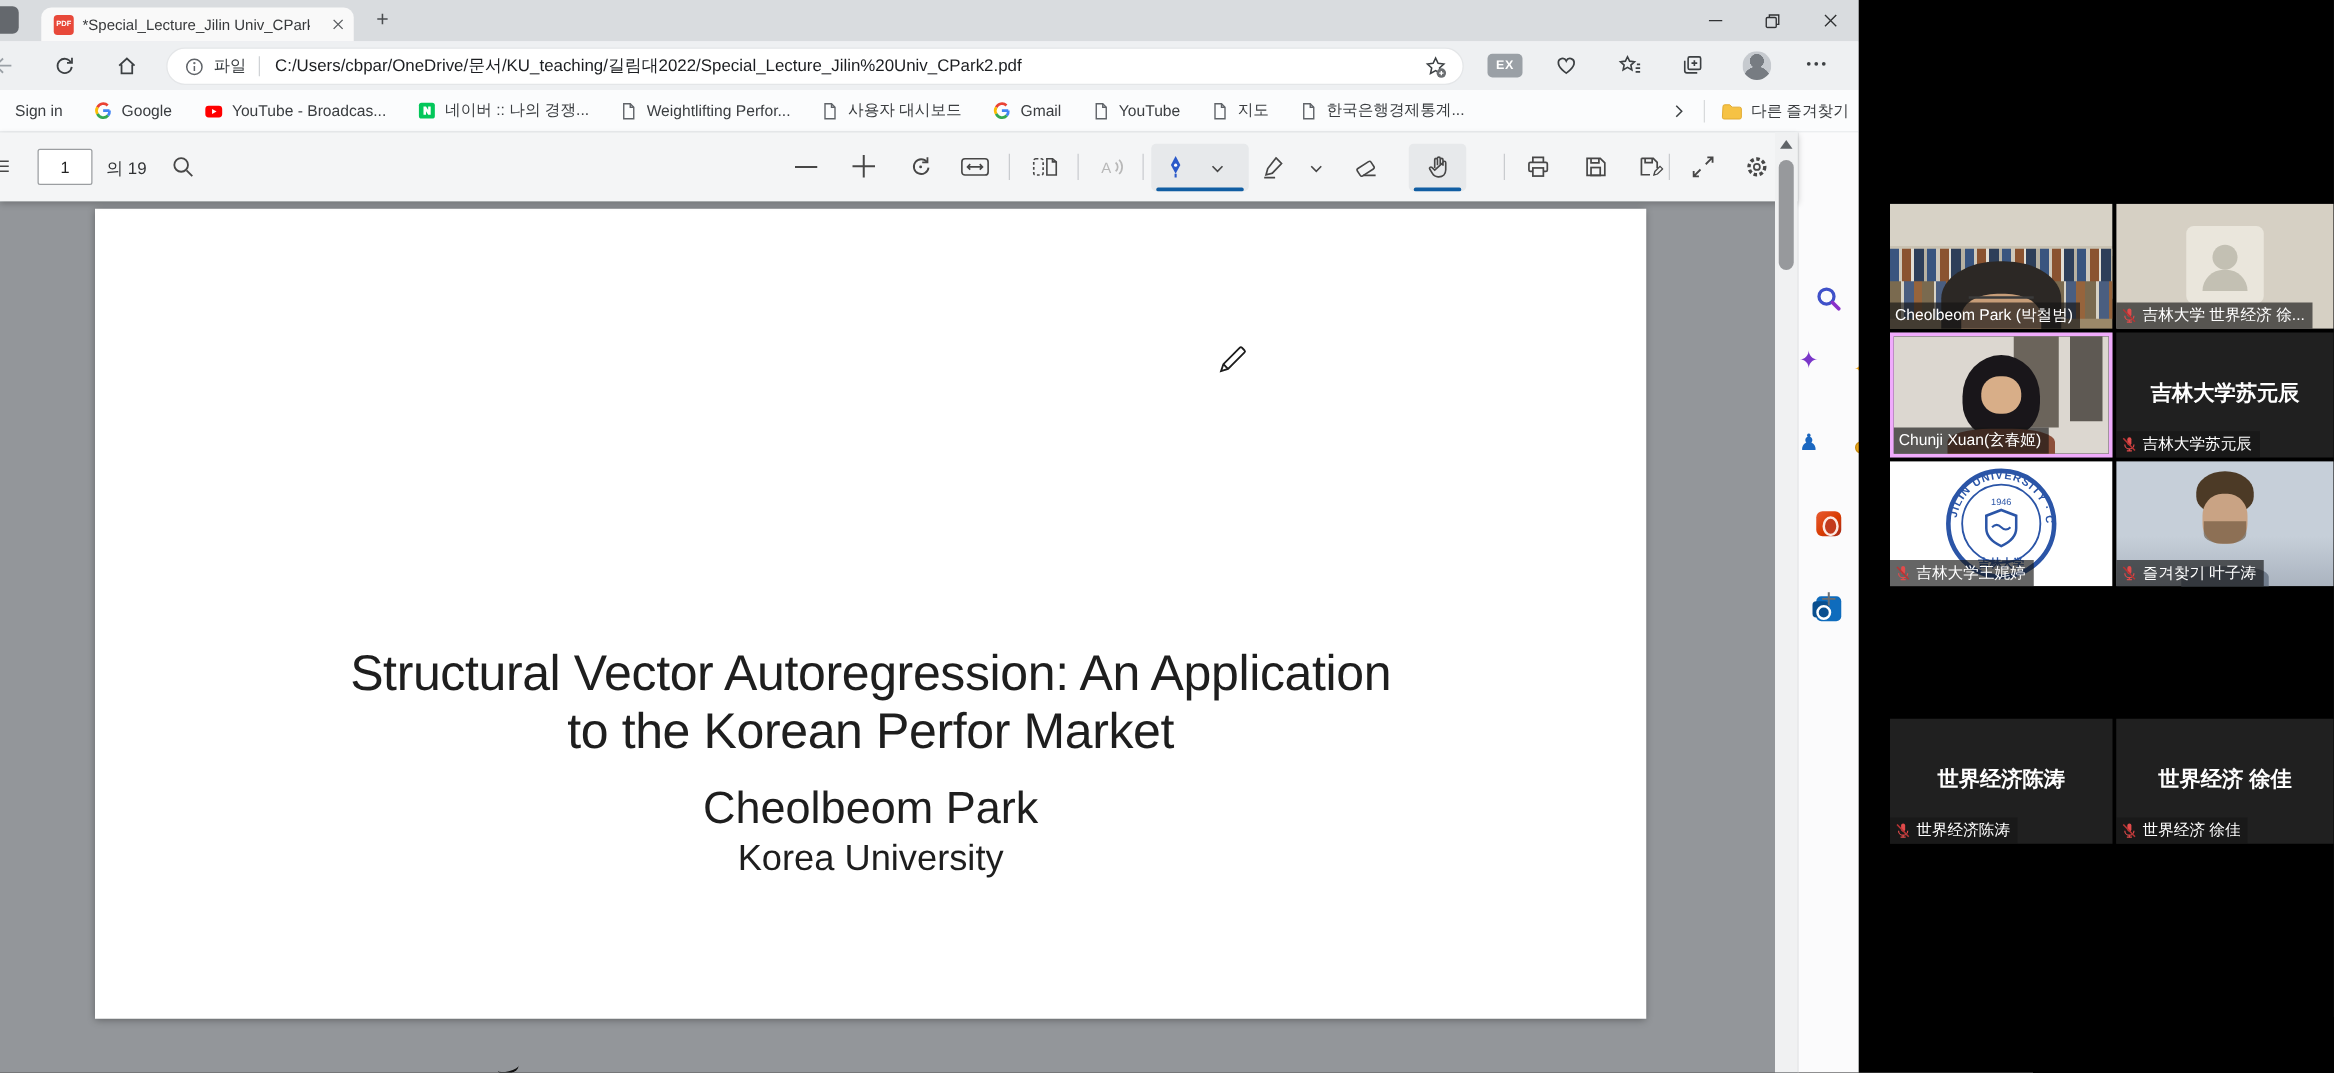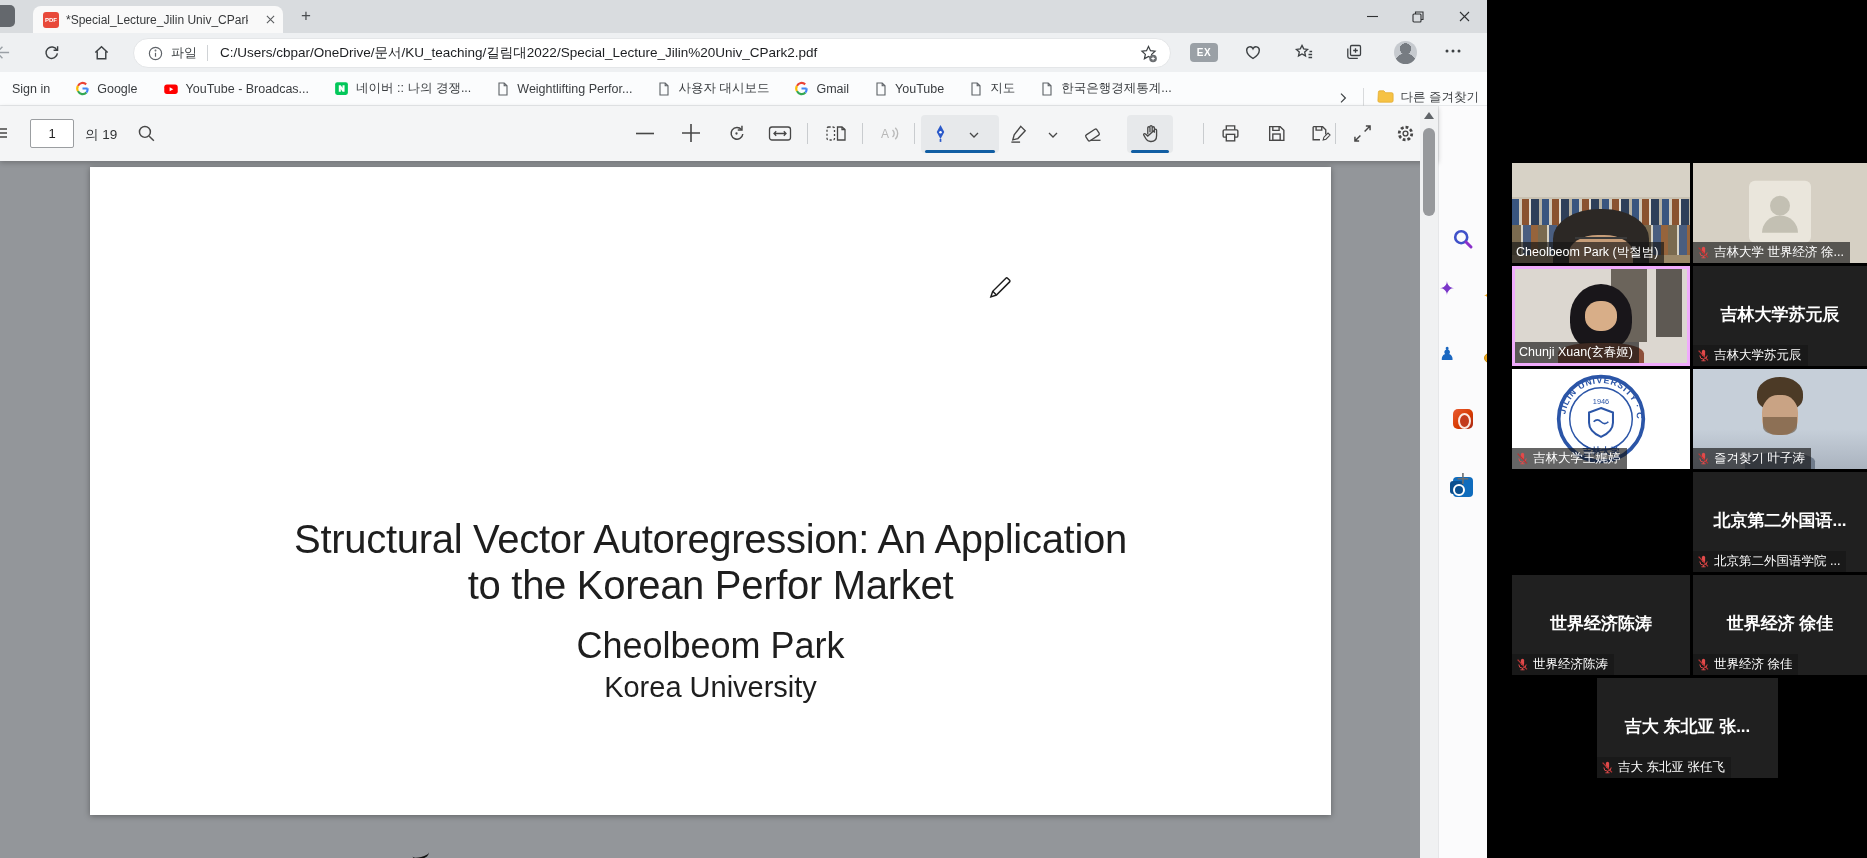--- a/index.html
+++ b/index.html
@@ -37,39 +37,39 @@
   .abicon { position:absolute; top:9px; }
   .avatar { position:absolute; left:1394px; top:8px; width:23px; height:23px; border-radius:50%;
     background: radial-gradient(circle at 50% 34%, #777c82 0 29%, rgba(0,0,0,0) 30%),
                 radial-gradient(circle at 50% 102%, #777c82 0 42%, rgba(0,0,0,0) 43%), #c6cacf; }
 
   
   .bmbar { position:absolute; left:0; top:72px; width:1487px; height:34px; background:#fbfcfd;
     border-bottom:1px solid #e7e9eb; display:flex; align-items:center; padding-left:12px; }
   .bmitem { display:flex; align-items:center; margin-right:24px; font-size:12.5px; color:#3a3d40; white-space:nowrap; }
   .bmitem svg, .bmitem .navericon { margin-right:6px; }
-  .bmright { position:absolute; right:8px; top:0; height:34px; display:flex; align-items:flex-end; }
+  .bmright { position:absolute; right:8px; top:0; height:34px; display:flex; align-items:center;font-family:Liberation Serif, serif; }
   .bmdiv { width:1px; height:18px; background:#d8dadc; margin:0 12px; }
   .bmfolderlbl { font-size:12.5px; color:#3a3d40; margin-left:6px; white-space:nowrap; }
 
   
   .pdftb { position:absolute; left:0; top:106px; width:1438px; height:55px; background:#f4f5f6;
     box-shadow:0 2px 5px rgba(0,0,0,.22); z-index:3; }
   .menu-frag { position:absolute; left:-6px; top:20px; }
   .pagebox { position:absolute; left:30px; top:13px; width:44px; height:29px; background:#fff; border:1px solid #9b9ea1;
     border-radius:2px; text-align:center; line-height:27px; font-size:13px; color:#222; }
   .pagecount { position:absolute; left:85px; top:20px; font-size:13.5px; color:#303234; }
   .tbico { position:absolute; top:17px; }
   .tbdiv { position:absolute; top:17px; width:1px; height:21px; background:#c9cccf; }
   .toolgrp { position:absolute; top:9px; height:38px; background:#e7e9eb; border-radius:4px; }
   .toolgrp::after { content:""; position:absolute; left:4px; right:4px; bottom:0; height:3px; background:#115ea3; border-radius:2px; }
 
   
   .content { position:absolute; left:0; top:161px; width:1438px; height:697px; background:#93969a; }
-  .page { position:absolute; left:90px; top:6px; width:1241px; height:648px; background:#fff; box-shadow:0 1px 6px rgba(0,0,0,.35); }
+  .page { position:absolute; left:76px; top:6px; width:1241px; height:648px; background:#fff; box-shadow:0 1px 6px rgba(0,0,0,.35); }
   .slide-title { position:absolute; left:0; top:349px; width:100%; text-align:center; font-size:40px; color:#1e1e1e;
     line-height:46px; letter-spacing:-0.3px; }
   .slide-author { position:absolute; left:0; top:458px; width:100%; text-align:center; font-size:36px; color:#1e1e1e; }
   .slide-affil { position:absolute; left:0; top:504px; width:100%; text-align:center; font-size:29px; color:#1e1e1e; }
   .pencil-cursor { position:absolute; left:895px; top:108px; }
   .ink-mark { position:absolute; left:322px; top:683px; width:17px; height:9px; border-bottom:2.5px solid #111;
     border-radius:0 0 60% 60%; transform:rotate(-14deg); }
   .pdfscroll { position:absolute; left:1420px; top:106px; width:18px; height:752px; background:#f0f1f2; z-index:4; }
   .scrollarrow { position:absolute; left:4px; top:6px; width:0; height:0; border-left:5px solid transparent;
     border-right:5px solid transparent; border-bottom:7px solid #606468; }
@@ -595,68 +595,42 @@
           <rect x="6" y="1" width="4" height="8" rx="2" fill="#e14b4b"></rect>
           <path d="M3.5 8a4.5 4.5 0 0 0 9 0" fill="none" stroke="#e14b4b" stroke-width="1.2"></path>
           <line x1="8" y1="12.5" x2="8" y2="14.5" stroke="#e14b4b" stroke-width="1.2"></line>
           <line x1="5.5" y1="14.5" x2="10.5" y2="14.5" stroke="#e14b4b" stroke-width="1.2"></line>
           <line x1="2" y1="2" x2="13.5" y2="14" stroke="#b73434" stroke-width="1.6"></line>
           </svg>
         <span>즐겨찾기 叶子涛</span>
       </div>
     </div>
 
-    <div class="tile c2" style="top:472px">
-      <div class="tile-center">北京第二外国语...</div>
+
+    <div class="tile c1" style="top:575px">
+      <div class="tile-center">世界经济陈涛</div>
       <div class="plabel">
         <svg width="13" height="13" viewBox="0 0 16 16">
           <rect x="6" y="1" width="4" height="8" rx="2" fill="#e14b4b"></rect>
           <path d="M3.5 8a4.5 4.5 0 0 0 9 0" fill="none" stroke="#e14b4b" stroke-width="1.2"></path>
           <line x1="8" y1="12.5" x2="8" y2="14.5" stroke="#e14b4b" stroke-width="1.2"></line>
           <line x1="5.5" y1="14.5" x2="10.5" y2="14.5" stroke="#e14b4b" stroke-width="1.2"></line>
           <line x1="2" y1="2" x2="13.5" y2="14" stroke="#b73434" stroke-width="1.6"></line>
           </svg>
-        <span>北京第二外国语学院 ...</span>
-      </div>
-    </div>
-
-    <div class="tile c1" style="top:575px">
-      <div class="tile-center">世界经济陈涛</div>
+        <span>世界经济陈涛</span>
+      </div>
+    </div>
+    <div class="tile c2" style="top:575px">
+      <div class="tile-center">世界经济 徐佳</div>
       <div class="plabel">
         <svg width="13" height="13" viewBox="0 0 16 16">
           <rect x="6" y="1" width="4" height="8" rx="2" fill="#e14b4b"></rect>
           <path d="M3.5 8a4.5 4.5 0 0 0 9 0" fill="none" stroke="#e14b4b" stroke-width="1.2"></path>
           <line x1="8" y1="12.5" x2="8" y2="14.5" stroke="#e14b4b" stroke-width="1.2"></line>
           <line x1="5.5" y1="14.5" x2="10.5" y2="14.5" stroke="#e14b4b" stroke-width="1.2"></line>
           <line x1="2" y1="2" x2="13.5" y2="14" stroke="#b73434" stroke-width="1.6"></line>
           </svg>
-        <span>世界经济陈涛</span>
-      </div>
-    </div>
-    <div class="tile c2" style="top:575px">
-      <div class="tile-center">世界经济 徐佳</div>
-      <div class="plabel">
-        <svg width="13" height="13" viewBox="0 0 16 16">
-          <rect x="6" y="1" width="4" height="8" rx="2" fill="#e14b4b"></rect>
-          <path d="M3.5 8a4.5 4.5 0 0 0 9 0" fill="none" stroke="#e14b4b" stroke-width="1.2"></path>
-          <line x1="8" y1="12.5" x2="8" y2="14.5" stroke="#e14b4b" stroke-width="1.2"></line>
-          <line x1="5.5" y1="14.5" x2="10.5" y2="14.5" stroke="#e14b4b" stroke-width="1.2"></line>
-          <line x1="2" y1="2" x2="13.5" y2="14" stroke="#b73434" stroke-width="1.6"></line>
-          </svg>
         <span>世界经济 徐佳</span>
       </div>
     </div>
 
-    <div class="tile" style="left:110px;top:678px;width:181px">
-      <div class="tile-center">吉大 东北亚 张...</div>
-      <div class="plabel">
-        <svg width="13" height="13" viewBox="0 0 16 16">
-          <rect x="6" y="1" width="4" height="8" rx="2" fill="#e14b4b"></rect>
-          <path d="M3.5 8a4.5 4.5 0 0 0 9 0" fill="none" stroke="#e14b4b" stroke-width="1.2"></path>
-          <line x1="8" y1="12.5" x2="8" y2="14.5" stroke="#e14b4b" stroke-width="1.2"></line>
-          <line x1="5.5" y1="14.5" x2="10.5" y2="14.5" stroke="#e14b4b" stroke-width="1.2"></line>
-          <line x1="2" y1="2" x2="13.5" y2="14" stroke="#b73434" stroke-width="1.6"></line>
-          </svg>
-        <span>吉大 东北亚 张任飞</span>
-      </div>
-    </div>
   </div>
 </div>
 
 </body></html>

